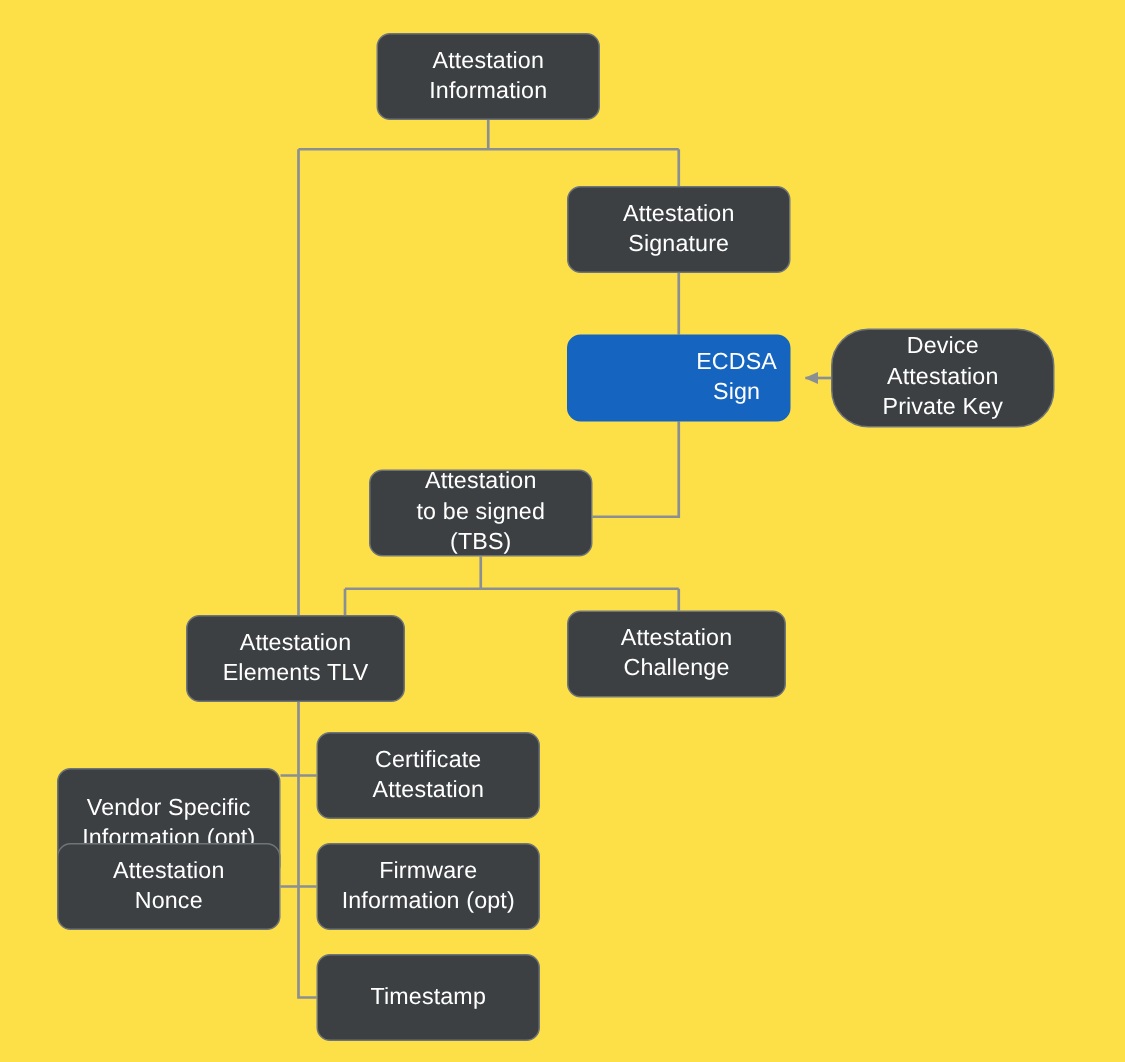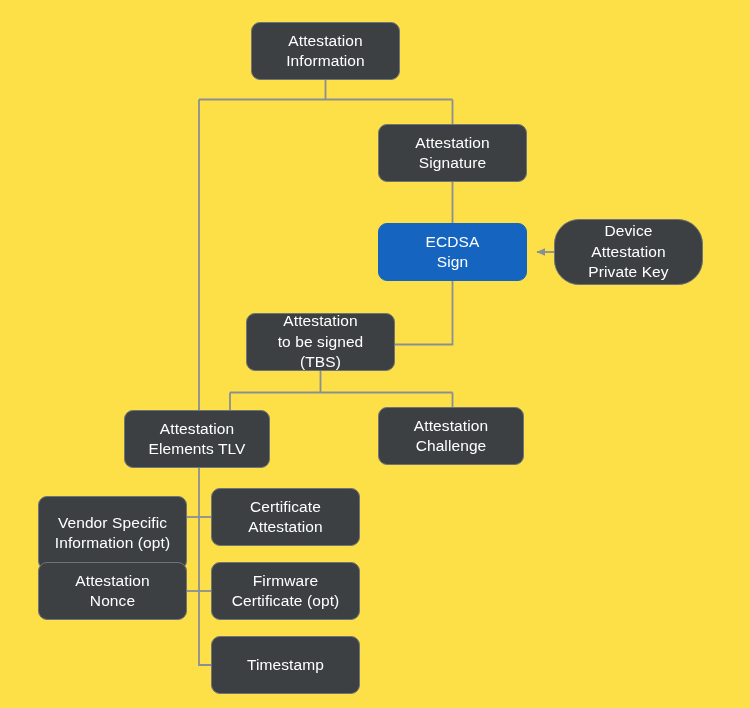--- a/index.html
+++ b/index.html
@@ -100,21 +100,21 @@
   <div class="node gray" style="left:251px; top:22px; width:149px; height:58px;">
     <span class="node-label">Attestation
 Information</span>
   </div>
 
   <div class="node gray" style="left:378px; top:124px; width:149px; height:58px;">
     <span class="node-label">Attestation
 Signature</span>
   </div>
 
-  <div class="node blue" style="left:378px; top:223px; width:149px; height:58px;">
+  <div class="node blue" style="left:378px; top:223px; width:149px; height:58px;justify-content:flex-end;">
     <span class="node-label">ECDSA
 Sign</span>
   </div>
 
   <div class="node gray" style="left:554px; top:219px; width:149px; height:66px;border-radius:25px;">
     <span class="node-label">Device
 Attestation
 Private Key</span>
   </div>
 
@@ -126,37 +126,37 @@
   <div class="node gray" style="left:124px; top:410px; width:146px; height:58px;">
     <span class="node-label">Attestation
 Elements TLV</span>
   </div>
 
   <div class="node gray" style="left:378px; top:407px; width:146px; height:58px;">
     <span class="node-label">Attestation
 Challenge</span>
   </div>
 
-  <div class="node gray" style="left:38px; top:496px; width:149px; height:74px;">
+  <div class="node gray" style="left:38px; top:512px; width:149px; height:74px;">
     <span class="node-label">Vendor Specific
 Information (opt)</span>
   </div>
 
   <div class="node gray" style="left:211px; top:488px; width:149px; height:58px;">
     <span class="node-label">Certificate
 Attestation</span>
   </div>
 
   <div class="node gray" style="left:38px; top:562px; width:149px; height:58px;">
     <span class="node-label">Attestation
 Nonce</span>
   </div>
 
   <div class="node gray" style="left:211px; top:562px; width:149px; height:58px;">
     <span class="node-label">Firmware
-Certificate (opt)</span>
+Information (opt)</span>
   </div>
 
   <div class="node gray" style="left:211px; top:636px; width:149px; height:58px;">
     <span class="node-label">Timestamp</span>
   </div>
 
 </div>
 
 </body></html>

